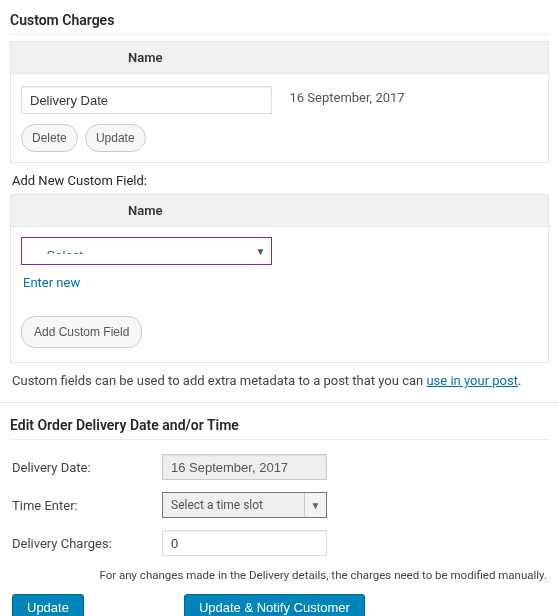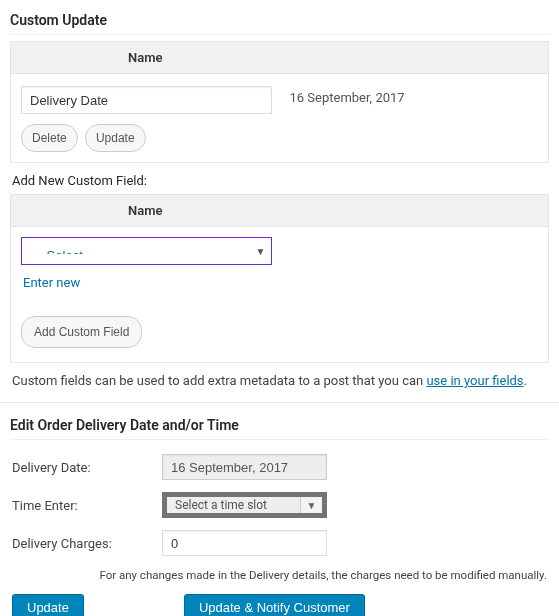--- a/index.html
+++ b/index.html
@@ -159,21 +159,21 @@
     width: 165px;
   }
   .form-control input[type=text] {
     height: 26px;
     font-size: 13px;
   }
   .combo {
     position: relative;
     width: 165px;
     height: 26px;
-    border: 5px solid #737373;
+    border: 1px solid #737373;
     background: #be185d;
     display: flex;
     align-items: center;
     font-size: 12px;
   }
   .combo-text {
     flex: 1;
     padding: 0 8px;
     color: #555;
     background: #eee;
@@ -223,21 +223,21 @@
     color:#23282d;
     margin: 2px 0 8px 0;
     padding-bottom:6px;
     border-bottom:1px solid #eee;
   }
 </style>
 </head>
 <body>
 
 <div class="panel">
-  <div class="panel-title">Custom Update</div>
+  <div class="panel-title">Custom Charges</div>
 
   <div class="cf-box">
     <div class="cf-header">
       <div class="cf-header-cell" style="max-width:304px">Name</div>
       <div class="cf-header-cell"></div>
     </div>
     <div class="cf-body">
       <div class="cf-col" style="max-width:294px">
         <input type="text" value="Delivery Date" style="">
         <div class="cf-actions">
@@ -271,21 +271,21 @@
         </div>
       </div>
       <div class="cf-col"></div>
     </div>
     <div class="add-row">
       <button class="btn" style="padding:6px 12px">Add Custom Field</button>
     </div>
   </div>
 
   <div class="help-text">
-    <span>Custom fields can be used to add extra metadata to a post that you can </span><a href="#">use in your fields</a><span>.</span>
+    <span>Custom fields can be used to add extra metadata to a post that you can </span><a href="#">use in your post</a><span>.</span>
   </div>
 </div>
 
 <div class="divider"></div>
 
 <div class="edit-block">
   <div class="edit-title">Edit Order Delivery Date and/or Time</div>
 
   <div class="form-row">
     <div class="form-label">Delivery Date:</div>

